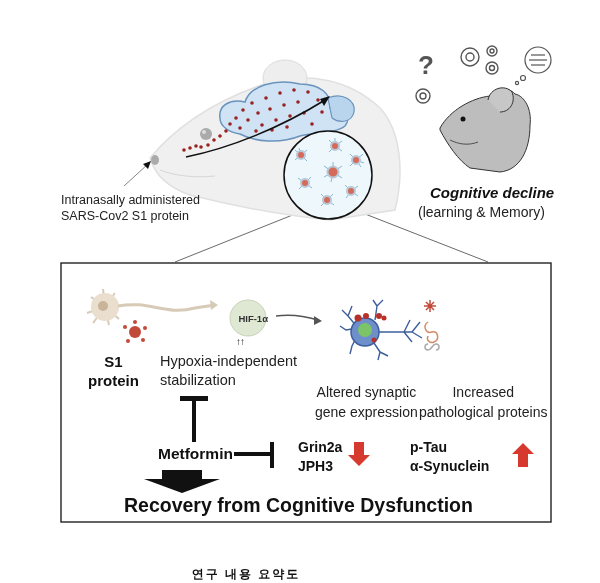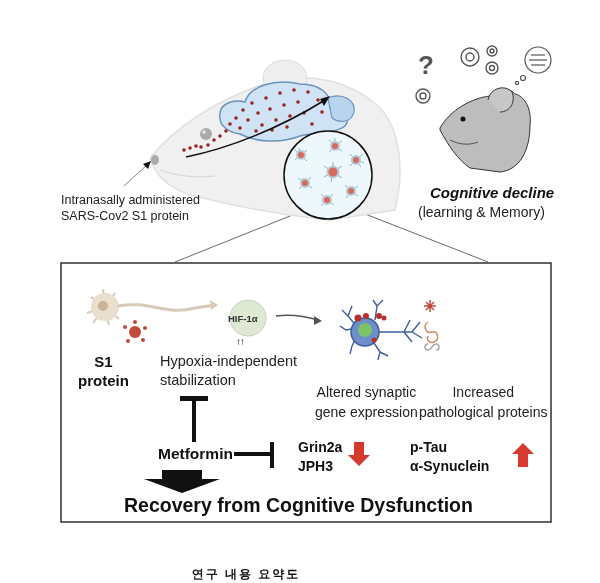--- a/index.html
+++ b/index.html
@@ -2,30 +2,30 @@
 <html><head>
 <meta charset="utf-8">
 <style>
   html, body { margin:0; padding:0; background:#ffffff; }
   body { width:600px; height:583px; position:relative; overflow:hidden; font-family:"Liberation Sans", sans-serif; color:#111; }
   #art { position:absolute; left:0; top:0; width:600px; height:583px; }
   .lbl { position:absolute; white-space:nowrap; }
   .intranasal { left:61px; top:192px; font-size:12.5px; line-height:16px; color:#222; }
   .cog-title { left:430px; top:184px; font-size:15px; font-weight:bold;font-style:italic; }
   .cog-sub { left:418px; top:204px; font-size:14px; color:#222; }
-  .s1 { left:78px; top:352px; font-size:15px; font-weight:bold; text-align:center; line-height:19px; }
+  .s1 { left:88px; top:352px; font-size:15px; font-weight:bold; text-align:center; line-height:19px; }
   .hypoxia { left:160px; top:352px; font-size:14.5px; line-height:19px; color:#222; }
   .altered { left:289px; top:382px; font-size:14px; line-height:20px; text-align:center; color:#222;margin-left:26px; }
   .increased { left:419px; top:382px; font-size:14px; line-height:20px; text-align:center; color:#222; }
   .metformin { left:158px; top:445px; font-size:15.5px; font-weight:bold; }
   .genes { left:298px; top:438px; font-size:14px; font-weight:bold; line-height:19px; }
   .proteins { left:410px; top:438px; font-size:14px; font-weight:bold; line-height:19px; }
   .recovery { left:124px; top:494px; font-size:19.5px; font-weight:bold; }
   .caption { left:0; width:492px; top:566px; font-size:12px; font-weight:bold; text-align:center; letter-spacing:2px; }
-  .hif-text { position:absolute; left:228px; top:313px; width:40px; text-align:left; font-size:9.5px; font-weight:bold; color:#333; }
+  .hif-text { position:absolute; left:228px; top:313px; width:40px; text-align:right; font-size:9.5px; font-weight:bold; color:#333; }
   .updown { position:absolute; left:236px; top:336px; font-size:10px; font-weight:bold; letter-spacing:-1px; }
 </style>
 </head>
 <body>
 
 <svg id="art" viewBox="0 0 600 583" xmlns="http://www.w3.org/2000/svg">
 
   <line x1="175" y1="262" x2="300" y2="212" stroke="#444" stroke-width="0.8"></line>
   <line x1="488" y1="262" x2="360" y2="212" stroke="#444" stroke-width="0.8"></line>
 

